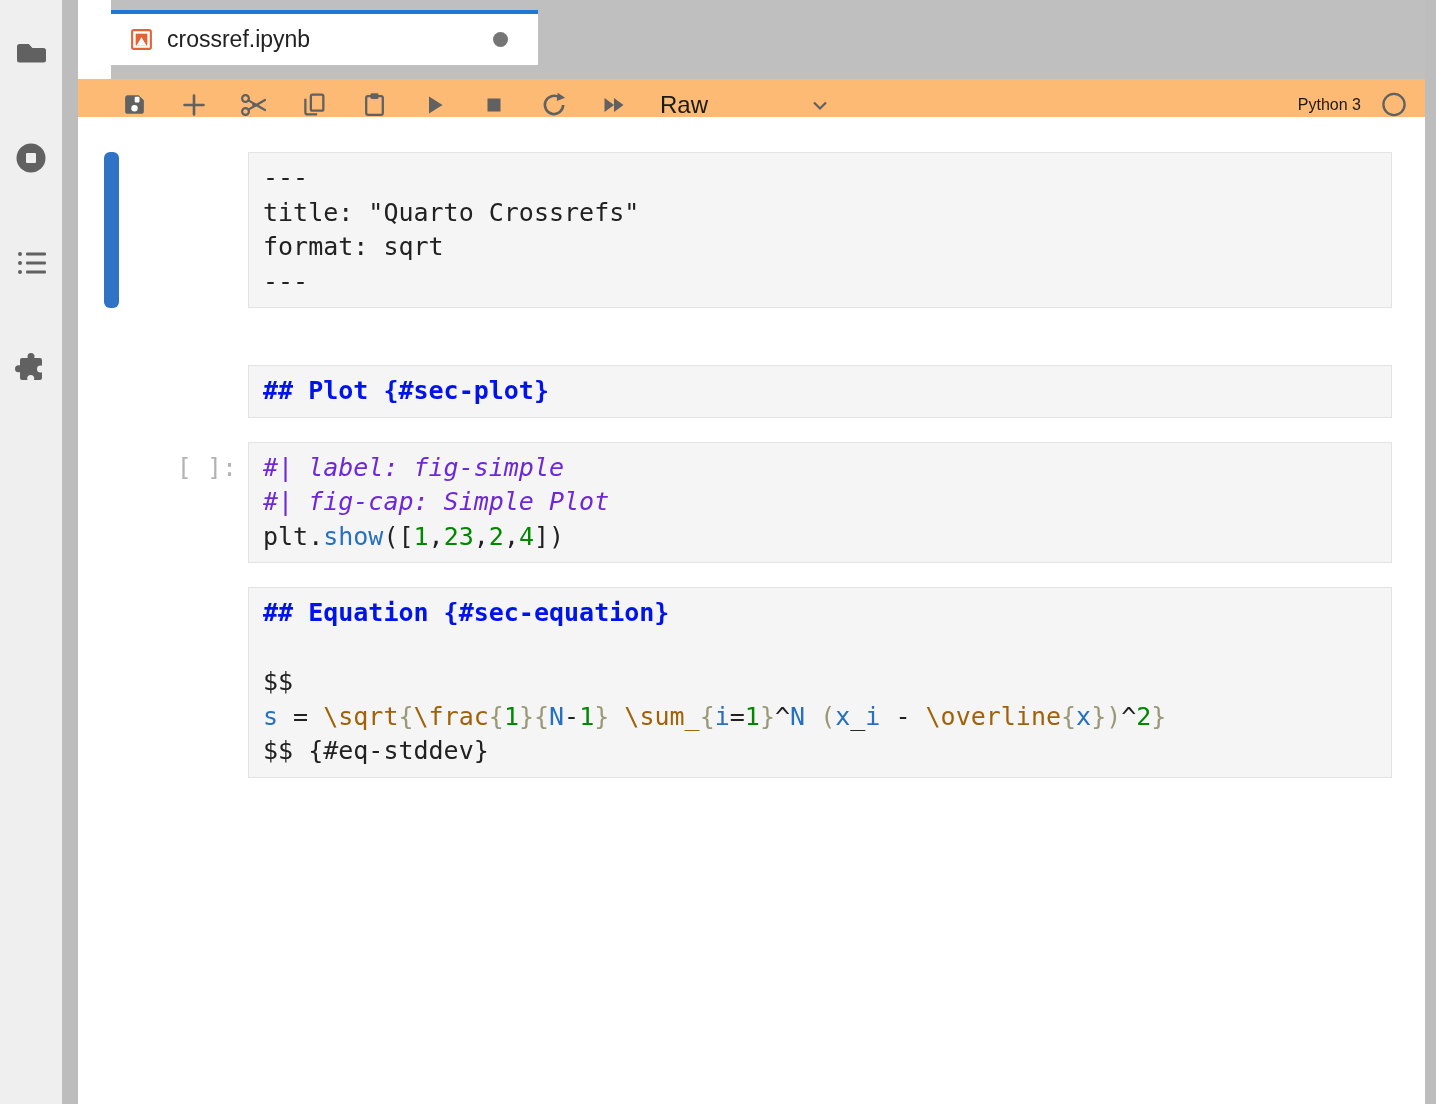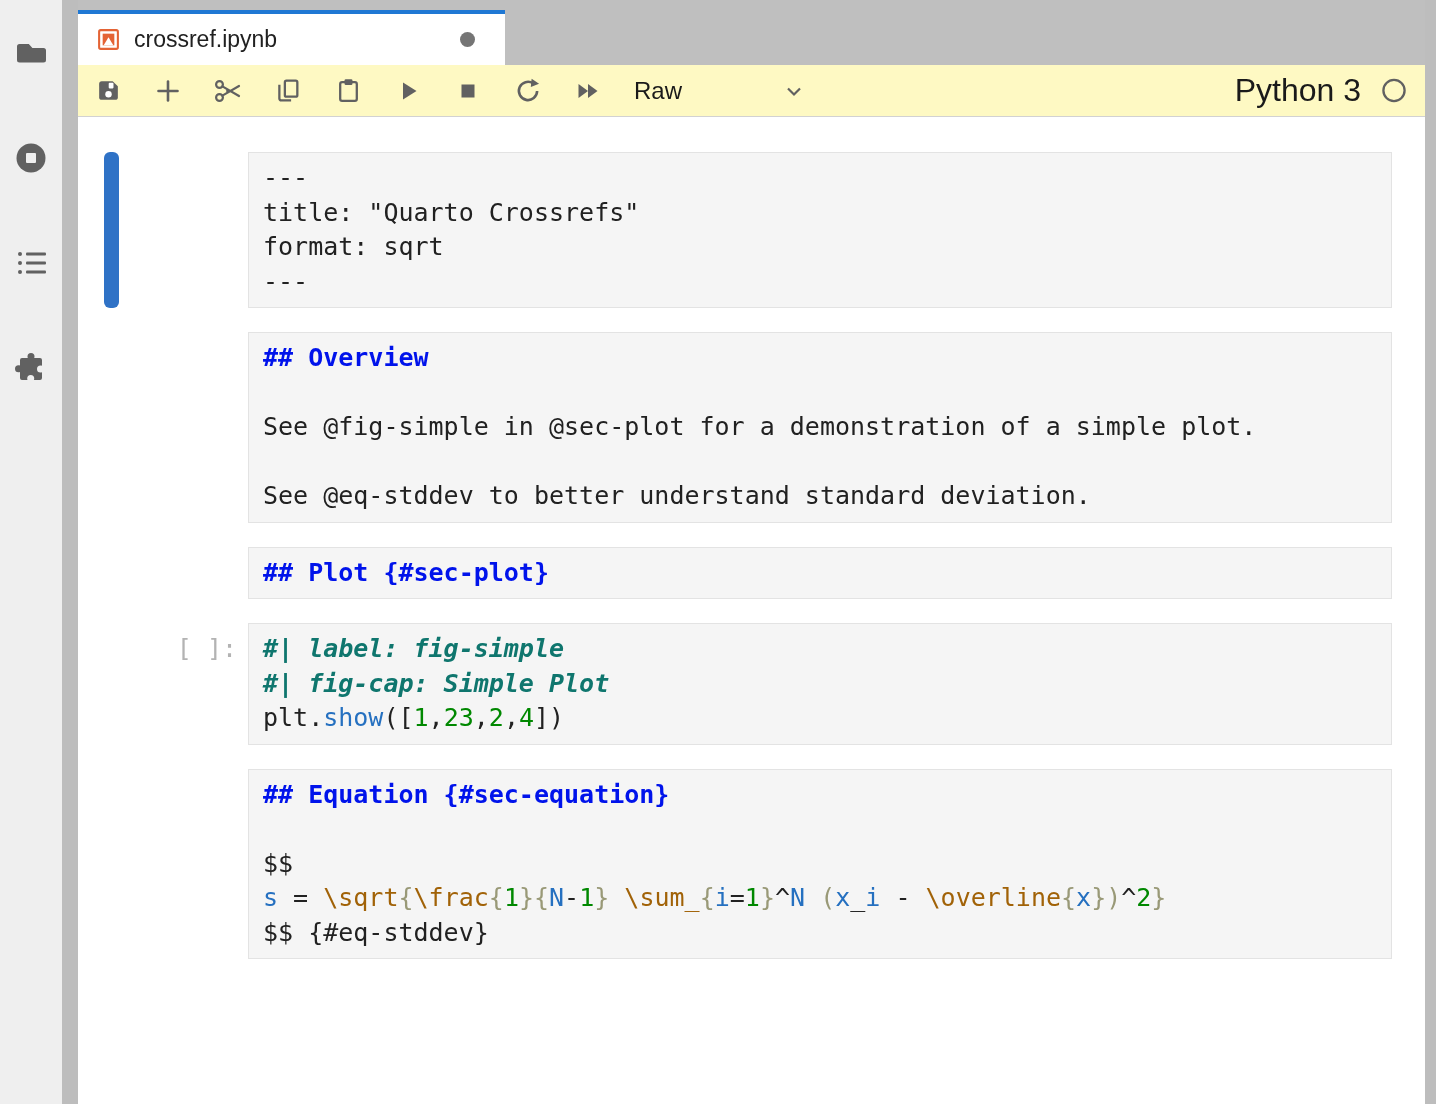--- a/index.html
+++ b/index.html
@@ -10,41 +10,41 @@
   }
   
   .sidebar{position:absolute;left:0;top:0;width:62px;height:100%;background:#efefef;z-index:3;}
   .side-item{width:62px;height:32px;display:flex;align-items:center;justify-content:center;color:#616161;cursor:pointer;}
   .side-item.first{margin-top:37px;}
   .side-item + .side-item{margin-top:73px;}
   .side-band{position:absolute;left:62px;top:0;width:16px;height:100%;background:#bdbdbd;z-index:2;}
   .right-band{position:absolute;right:0;top:0;width:11px;height:100%;background:#bdbdbd;z-index:2;}
   
   .main{position:absolute;left:78px;top:0;width:1347px;height:1104px;background:#ffffff;}
-  .tabbar{position:relative;height:65px;background:#bfbfbf;}
+  .tabbar{position:relative;height:79px;background:#bfbfbf;margin-left:33px;}
   .tab{
     position:absolute;left:0;top:10px;width:427px;height:55px;box-sizing:border-box;
     background:#ffffff;border-top:4px solid #1f78d4;display:flex;align-items:center;
     padding:0 30px 0 18px;cursor:pointer;
   }
   .tab-title{font-size:23px;color:#212121;margin-left:13px;white-space:nowrap;}
   .dirty-dot{width:15px;height:15px;border-radius:50%;background:#757575;margin-left:auto;flex:none;}
   
   .toolbar{
-    height:51px;background:#fef9c3;border-bottom:1px solid #d2d2d2;
-    display:flex;align-items:center;padding:0 10px 0 0;
+    height:51px;background:#fdba74;border-bottom:1px solid #d2d2d2;
+    display:flex;align-items:center;padding:0 10px 0 26px;
   }
   .tbtn{width:60px;height:40px;display:flex;align-items:center;justify-content:center;color:#616161;cursor:pointer;flex:none;}
   .celltype{
     display:flex;align-items:center;justify-content:space-between;width:172px;height:40px;
     margin-left:10px;padding:0 6px;cursor:pointer;flex:none;
   }
   .celltype-label{font-size:24px;color:#1a1a1a;}
   .kernel{margin-left:auto;display:flex;align-items:center;gap:20px;padding-right:8px;}
-  .kernel-name{font-size:32px;color:#1a1a1a;cursor:pointer;}
+  .kernel-name{font-size:16px;color:#1a1a1a;cursor:pointer;}
   .kernel-status{width:26px;height:26px;display:flex;align-items:center;justify-content:center;color:#616161;cursor:pointer;}
   
   .notebook{position:absolute;left:0;top:117px;width:1347px;height:987px;background:#fff;box-sizing:border-box;padding-top:35px;overflow:hidden;}
   .cell-row{display:flex;margin:0 33px 24px 26px;}
   .collapser{width:15px;border-radius:6px;flex:none;background:transparent;cursor:pointer;}
   .collapser.active{background:#2f72c6;}
   .prompt{
     width:129px;flex:none;box-sizing:border-box;text-align:right;padding:9px 11px 0 0;
     font-family:"DejaVu Sans Mono",monospace;font-size:25px;line-height:34.5px;color:#b3b3b3;
     white-space:pre;
@@ -53,21 +53,21 @@
     flex:1;background:#f5f5f5;border:1px solid #e3e3e3;box-sizing:border-box;
     padding:8px 14px;font-family:"DejaVu Sans Mono",monospace;font-size:25px;
     line-height:34.5px;color:#212121;cursor:text;
   }
   .line{white-space:pre;min-height:34.5px;}
   .tok-plain{color:#212121;}
   .tok-kw{color:#008000;font-weight:bold;}
   .tok-num{color:#008800;}
   .tok-prop{color:#2570c0;}
   .tok-var{color:#2570c0;}
-  .tok-cmt{color:#0f766e;font-style:italic;font-weight:bold;}
+  .tok-cmt{color:#6d28d9;font-style:italic;}
   .tok-hdr{color:#0013eb;font-weight:bold;}
   .tok-cmd{color:#a16207;}
   .tok-br{color:#999977;}
   svg{display:block;}
 </style>
 </head>
 <body>
 
 <div class="sidebar">
   <div class="side-item first">
@@ -237,27 +237,20 @@
           <div class="editor">
             <div class="line"><span class="tok-plain">---</span></div>
             <div class="line"><span class="tok-plain">title: "Quarto Crossrefs"</span></div>
             <div class="line"><span class="tok-plain">format: sqrt</span></div>
             <div class="line"><span class="tok-plain">---</span></div>
           </div>
         </div>
         <div class="cell-row">
           <div class="collapser"></div>
           <div class="prompt"></div>
-          <div class="editor">
-            <div class="line"><span class="tok-hdr">## Overview</span></div>
-            <div class="line">&nbsp;</div>
-            <div class="line"><span class="tok-plain">See @fig-simple in @sec-plot for a demonstration of a simple plot.</span></div>
-            <div class="line">&nbsp;</div>
-            <div class="line"><span class="tok-plain">See @eq-stddev to better understand standard deviation.</span></div>
-          </div>
         </div>
         <div class="cell-row">
           <div class="collapser"></div>
           <div class="prompt"></div>
           <div class="editor">
             <div class="line"><span class="tok-hdr">## Plot {#sec-plot}</span></div>
           </div>
         </div>
         <div class="cell-row">
           <div class="collapser"></div>

